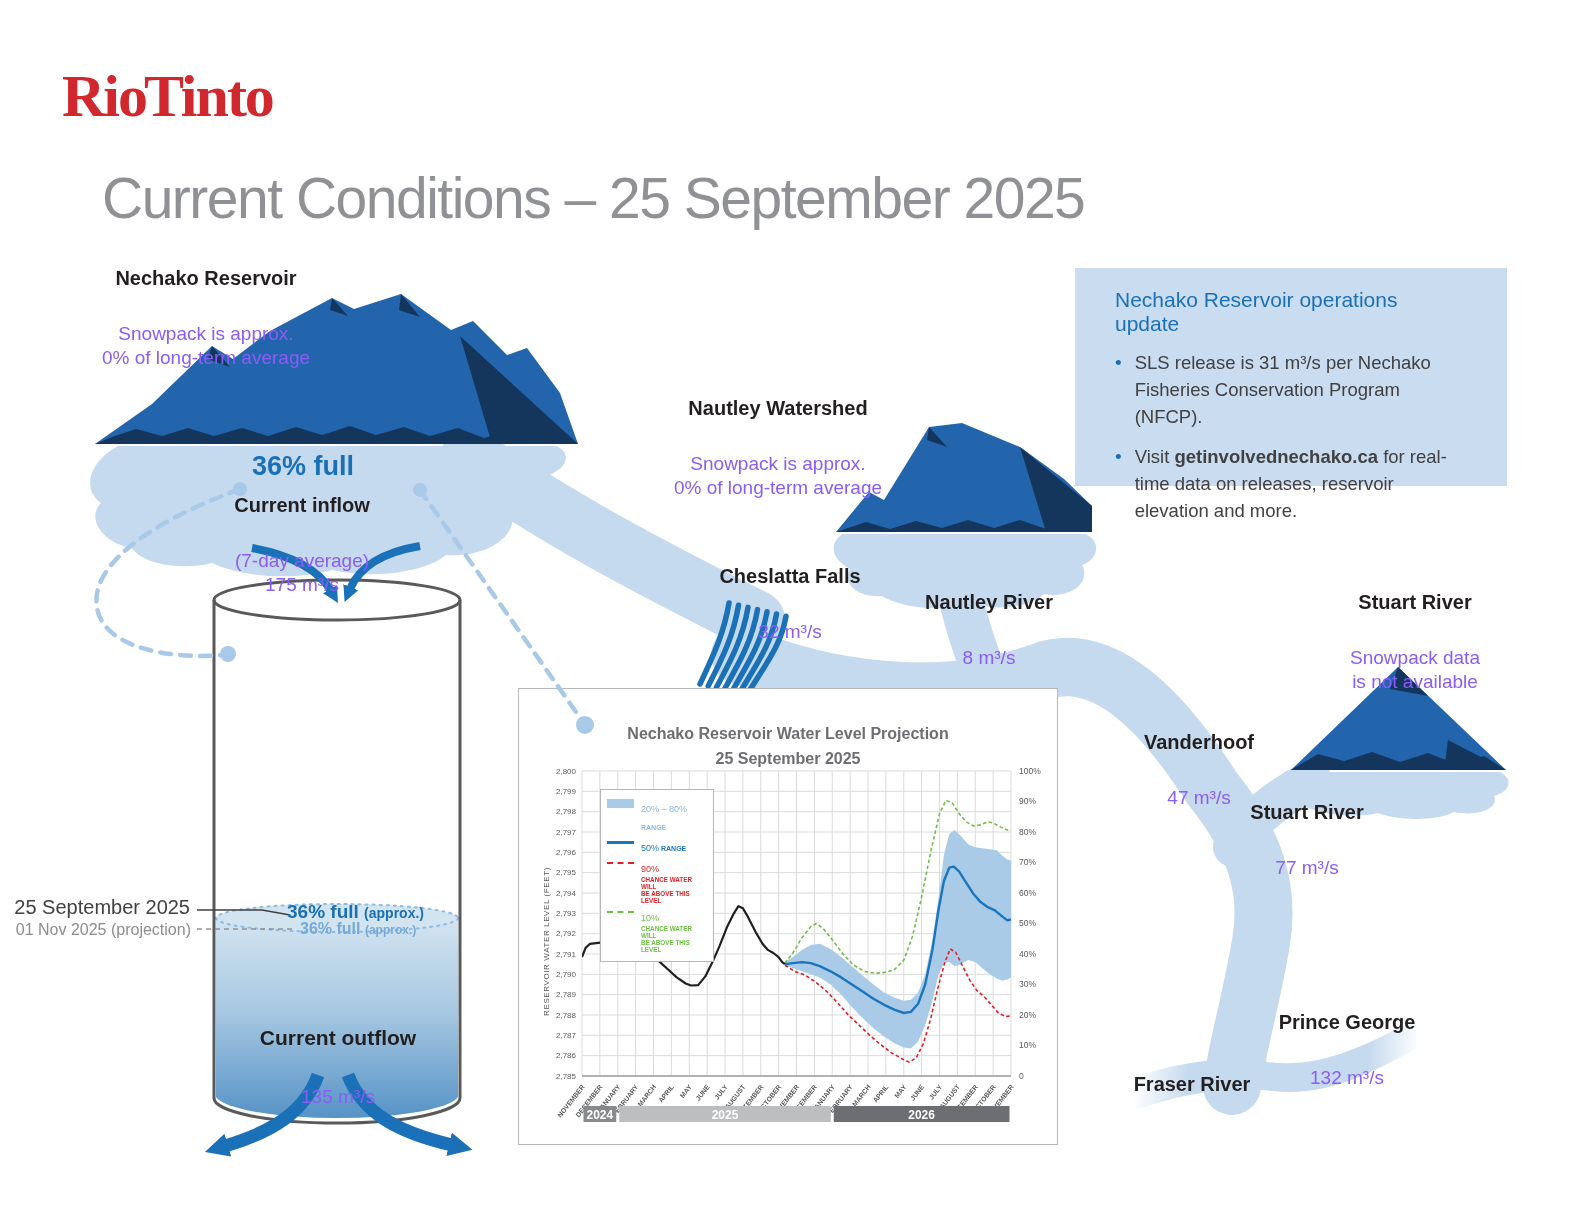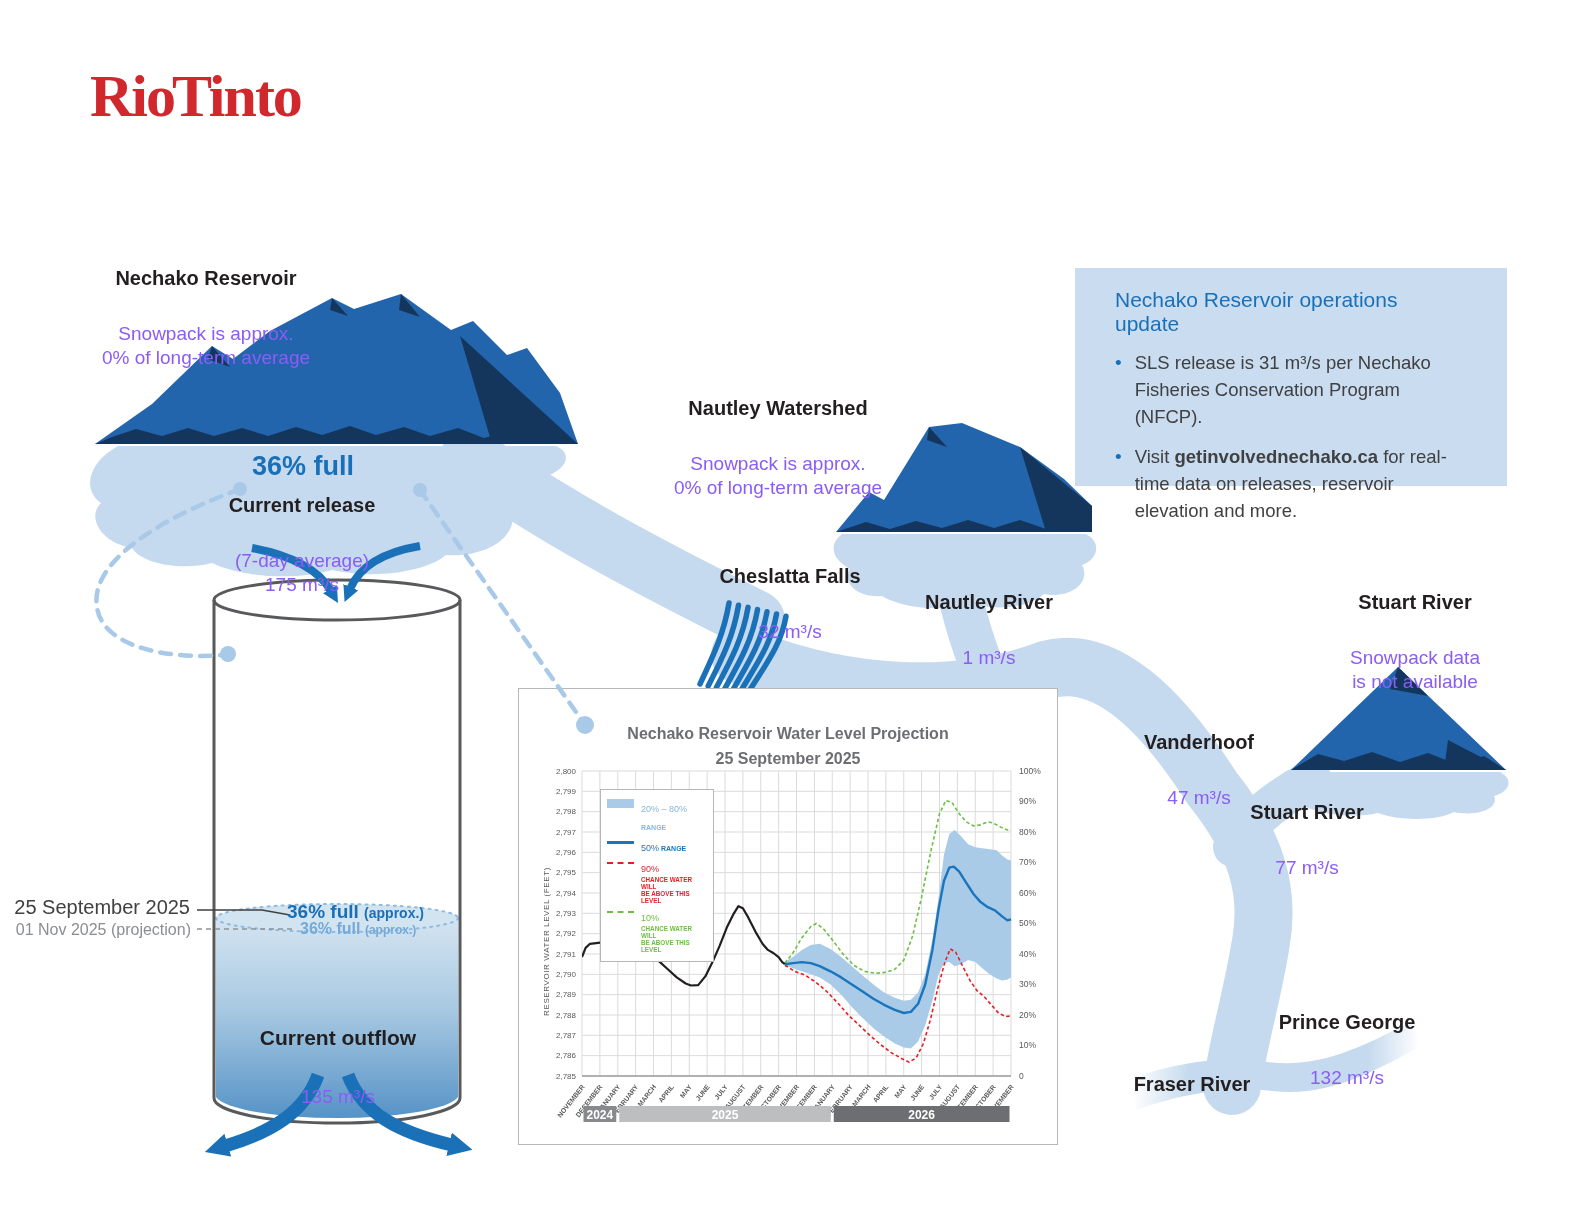--- a/index.html
+++ b/index.html
@@ -3,21 +3,21 @@
 <meta charset="utf-8">
 <style>
   html,body{margin:0;padding:0;background:#fff;}
   #stage{position:relative;width:1584px;height:1224px;overflow:hidden;background:#fff;
          font-family:"Liberation Sans",sans-serif;}
   .abs{position:absolute;}
   .ctr{transform:translateX(-50%);text-align:center;white-space:nowrap;}
   .b{font-weight:bold;}
   svg{display:block;}
   #logo{left:62px;top:62px;font-family:"Liberation Serif",serif;font-weight:bold;
-        font-size:60px;color:#d1282e;letter-spacing:-2px;word-spacing:-14px;margin-left:28px;}
+        font-size:60px;color:#d1282e;letter-spacing:-2px;word-spacing:-14px;}
   #main-title{left:102px;top:165px;font-size:57px;color:#8f9194;letter-spacing:-1.5px;}
   .head{color:#231f20;font-weight:bold;font-size:20px;line-height:24px;}
   .sub{color:#8b5cf6;font-size:19px;line-height:24px;margin-top:32px;}
   
   #ops-box{left:1075px;top:268px;width:432px;height:218px;background:#c9dcf0;box-sizing:border-box;
            padding:20px 40px;}
   #ops-title{font-size:21px;color:#1a70b8;margin-bottom:13px;}
   .ops-li{display:flex;margin-bottom:13px;}
   .ops-dot{color:#1a70b8;font-size:19px;line-height:27px;margin-right:13px;}
   .ops-text{font-size:18.5px;line-height:27px;color:#414042;width:374px;}
@@ -286,36 +286,37 @@
   </g>
   <g fill="#a9c9e8">
     <circle cx="240" cy="489" r="7"></circle>
         <circle cx="228" cy="654" r="8"></circle>
     <circle cx="420" cy="490" r="7"></circle>
         <circle cx="585" cy="725" r="9"></circle>
   </g>
 </svg>
 
 <div class="abs" id="logo">Rio Tinto</div>
+<div class="abs" id="main-title">Current Conditions – 25 September 2025</div>
 
 <div class="abs ctr head" style="left:206px;top:266px">Nechako Reservoir</div>
 <div class="abs ctr sub" style="left:206px;top:290px">Snowpack is approx.</div>
 <div class="abs ctr sub" style="left:206px;top:314px">0% of long-term average</div>
 <div class="abs ctr b" style="left:303px;top:451px;font-size:27px;color:#1a70b8">36% full</div>
-<div class="abs ctr head" style="left:302px;top:493px">Current release</div>
+<div class="abs ctr head" style="left:302px;top:493px">Current inflow</div>
 <div class="abs ctr sub" style="left:302px;top:517px">(7-day average)</div>
 <div class="abs ctr sub" style="left:302px;top:541px">175 m³/s</div>
 
 <div class="abs ctr head" style="left:778px;top:396px">Nautley Watershed</div>
 <div class="abs ctr sub" style="left:778px;top:420px">Snowpack is approx.</div>
 <div class="abs ctr sub" style="left:778px;top:444px">0% of long-term average</div>
 <div class="abs ctr head" style="left:790px;top:564px">Cheslatta Falls</div>
 <div class="abs ctr sub" style="left:790px;top:588px">32 m³/s</div>
 <div class="abs ctr head" style="left:989px;top:590px">Nautley River</div>
-<div class="abs ctr sub" style="left:989px;top:614px">1 m³/s</div>
+<div class="abs ctr sub" style="left:989px;top:614px">8 m³/s</div>
 
 <div class="abs ctr head" style="left:1415px;top:590px">Stuart River</div>
 <div class="abs ctr sub" style="left:1415px;top:614px">Snowpack data</div>
 <div class="abs ctr sub" style="left:1415px;top:638px">is not available</div>
 <div class="abs ctr head" style="left:1199px;top:730px">Vanderhoof</div>
 <div class="abs ctr sub" style="left:1199px;top:754px">47 m³/s</div>
 <div class="abs ctr head" style="left:1307px;top:800px">Stuart River</div>
 <div class="abs ctr sub" style="left:1307px;top:824px">77 m³/s</div>
 <div class="abs ctr head" style="left:1347px;top:1010px">Prince George</div>
 <div class="abs ctr sub" style="left:1347px;top:1034px">132 m³/s</div>

